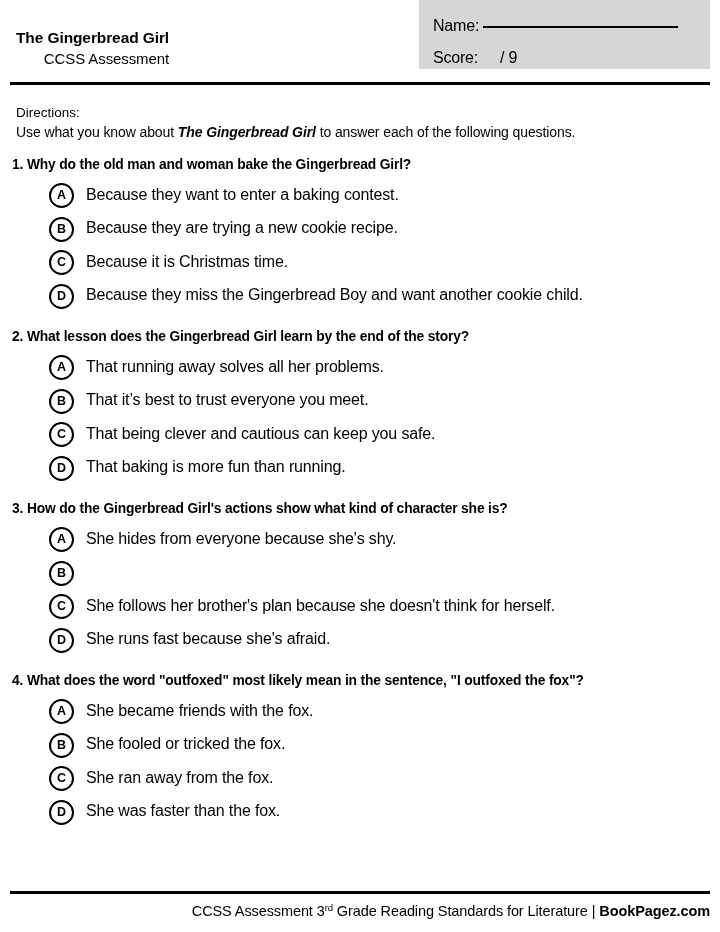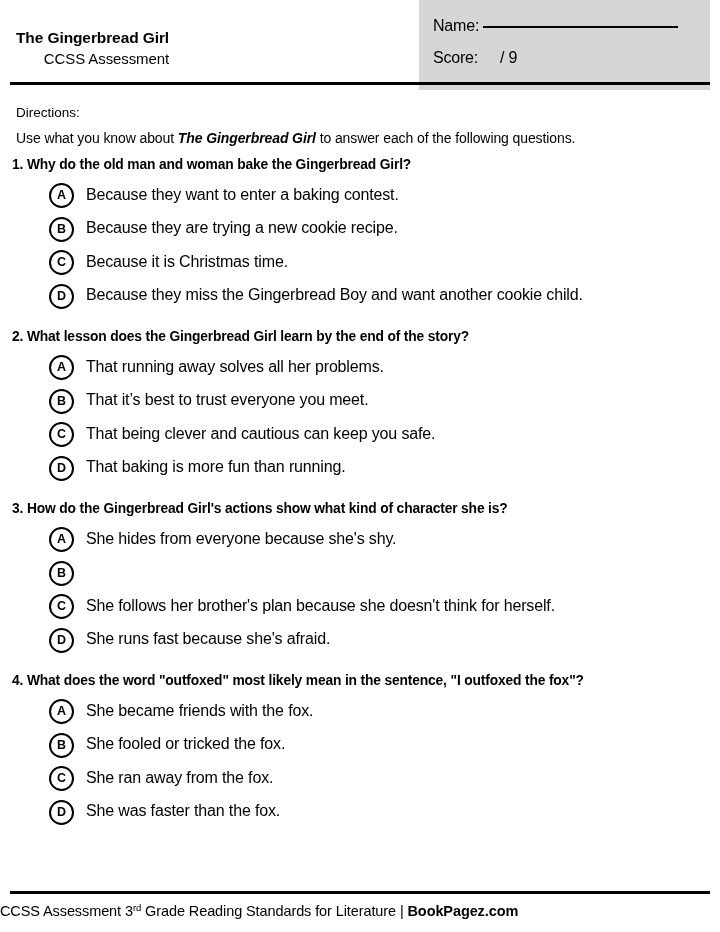--- a/index.html
+++ b/index.html
@@ -39,21 +39,21 @@
     font-weight: normal;
     line-height: 21px;
     letter-spacing: -0.1px;
     text-align: right;
   }
   .name-score-box {
     position: absolute;
     left: 419px;
     top: 0px;
     width: 291px;
-    height: 90px;
+    height: 69px;
     background: #d6d6d6;
   }
   .ns-row {
     position: absolute;
     left: 14px;
     font-size: 16px;
     letter-spacing: -0.2px;
     white-space: nowrap;
   }
   .ns-row.name { top: 14px; }
@@ -86,21 +86,21 @@
   }
   .directions-label {
     font-size: 13.5px;
     font-weight: normal;
     line-height: 17px;
   }
   .directions-text {
     font-size: 14px;
     line-height: 19px;
     letter-spacing: -0.1px;
-    margin-top: 8px;
+    margin-top: 2px;
   }
   .directions-text b {
     font-weight: bold;
     font-style: italic;
   }
 
   
   .questions {
     position: absolute;
     left: 0;
@@ -153,21 +153,21 @@
     top: 891px;
     width: 700px;
     height: 2.5px;
     background: #000;
   }
   .footer-text {
     position: absolute;
     left: 0;
     top: 902px;
     width: 710px;
-    text-align: left;
+    text-align: right;
     font-size: 14.5px;
     letter-spacing: -0.1px;
   }
   .footer-text .ord {
     font-size: 9.5px;
     vertical-align: 5px;
   }
   .footer-text .brand { font-weight: bold; }
 </style>
 </head>

